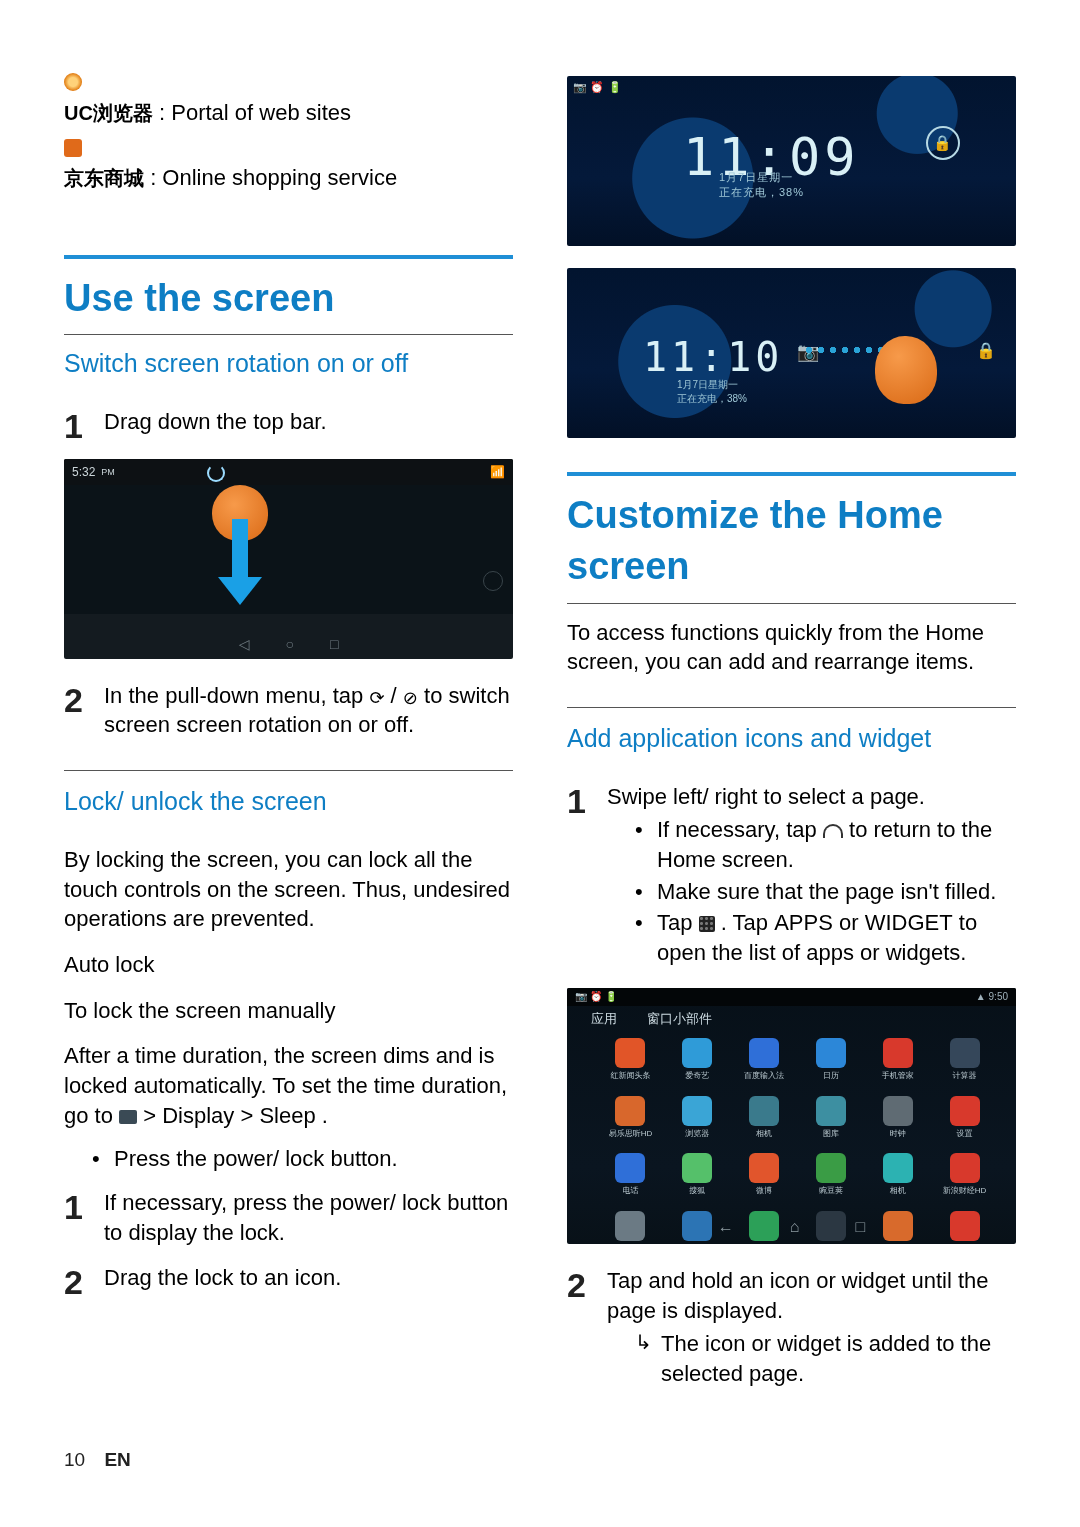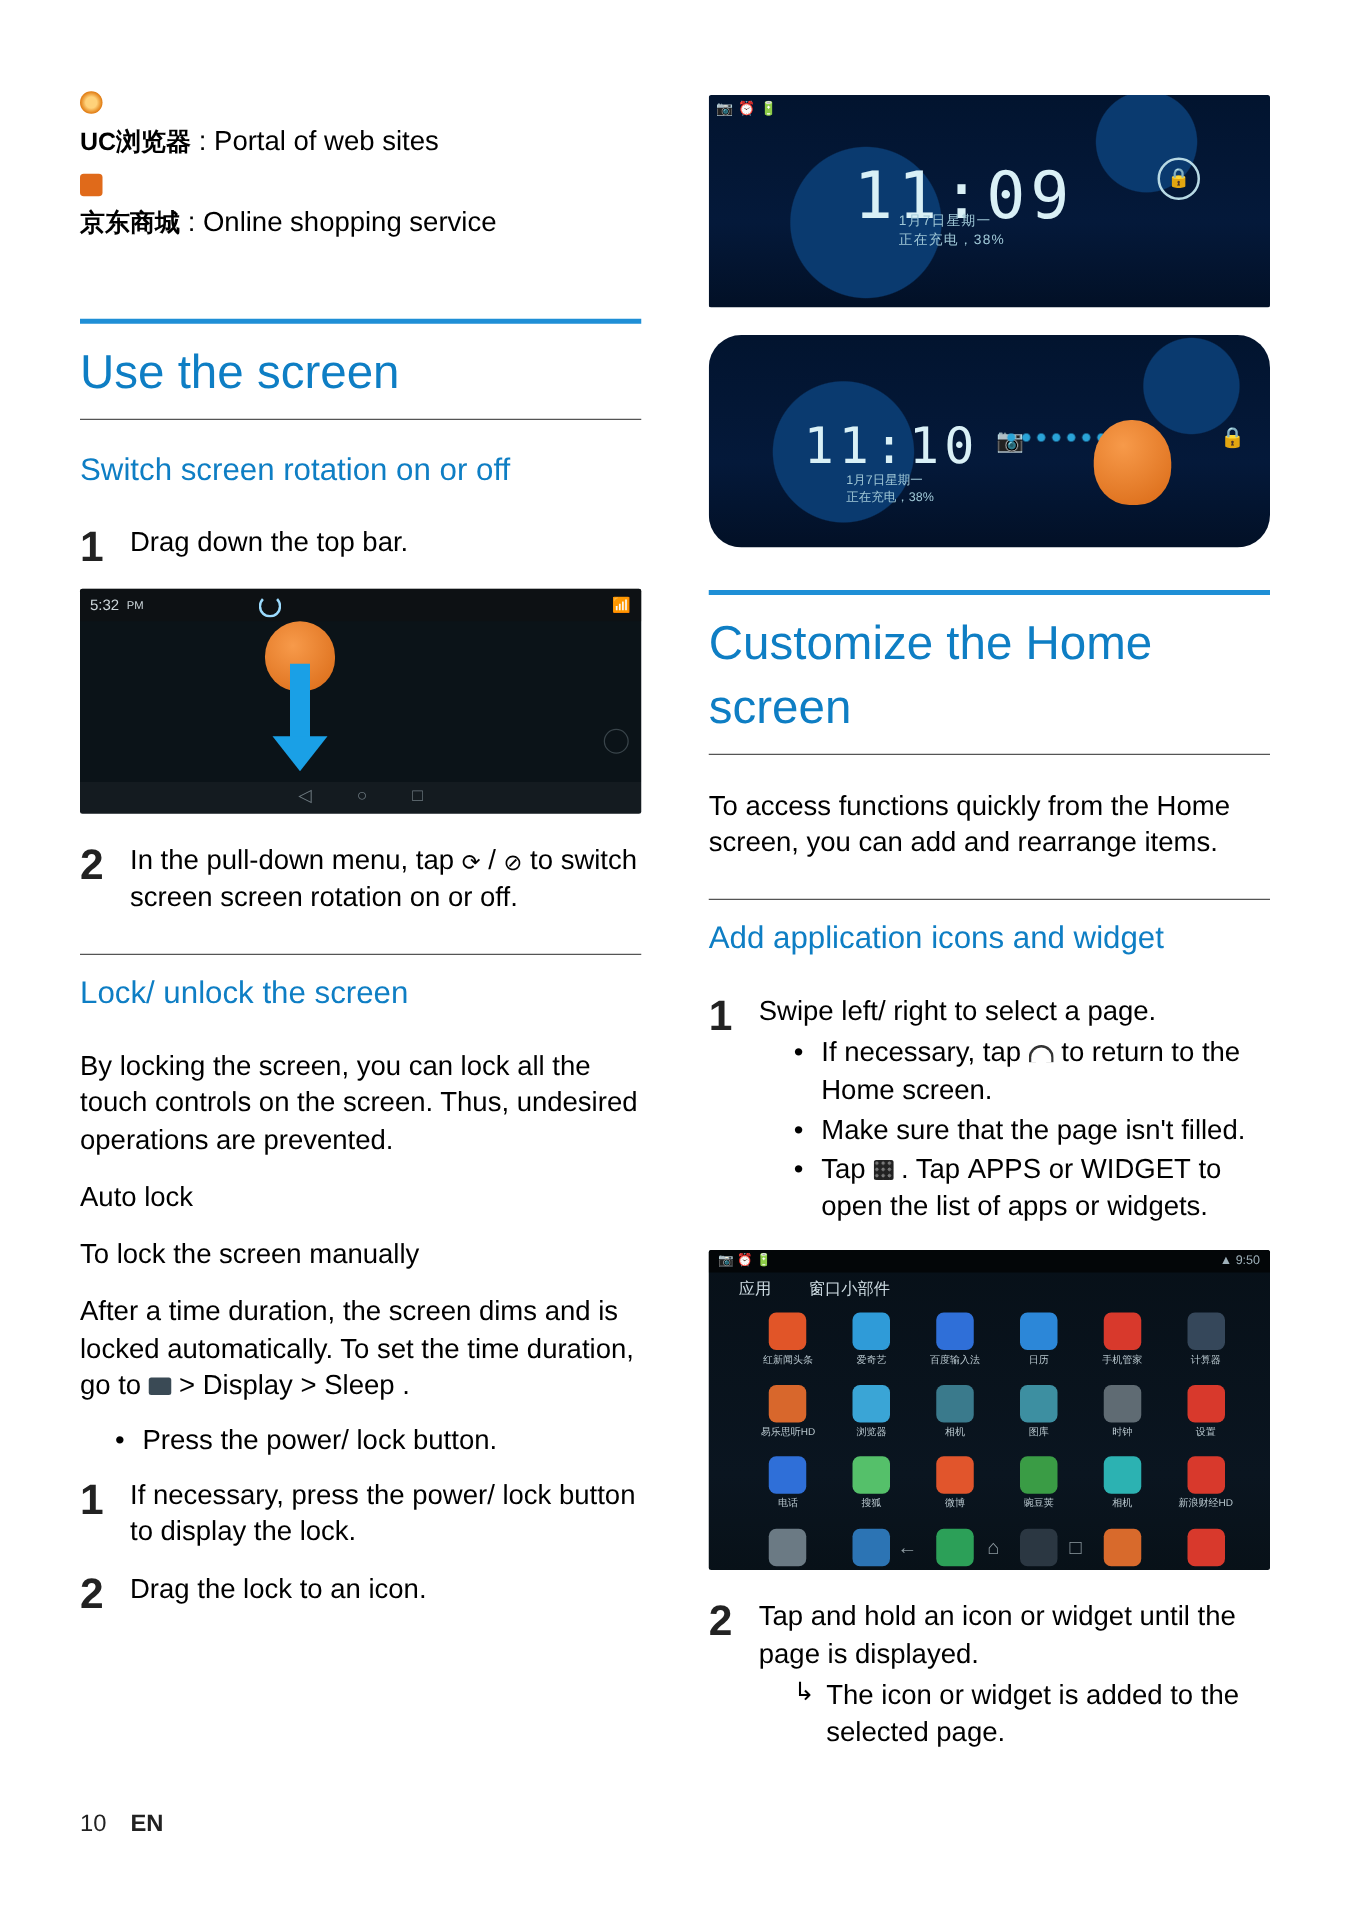--- a/index.html
+++ b/index.html
@@ -39,24 +39,24 @@
   .app-label-cn { font-weight: 600; font-size: 20px; }
   .app-label-en { font-weight: 300; }
 
   .rule-top {
     border-top: 4px solid #1f8fd6;
     margin: 20px 0 8px 0;
   }
   .h1 {
     color: #0e7ec4;
     font-size: 38px;
-    font-weight: 400;
+    font-weight: 700;
     padding: 6px 0 10px 0;
     border-bottom: 1px solid #555;
-    margin-bottom: 18px;
+    margin-bottom: 6px;
   }
   .h2 {
     color: #0e7ec4;
     font-size: 25px;
     font-weight: 400;
     padding: 6px 0 8px 0;
     margin-bottom: 10px;
   }
   .h2.ruled { border-top: 1px solid #555; margin-top: 22px; padding-top: 14px; }
 
@@ -113,21 +113,21 @@
 
   
   .fig {
     width: 100%;
     border-radius: 2px;
     position: relative;
     overflow: hidden;
     margin: 8px 0 14px 0;
   }
   .fig-drag {
-    height: 180px;
+    height: 200px;
     background: linear-gradient(#050607 0 26px, #0b1318 26px 155px, #141b20 155px 100%);
   }
   .fig-drag .statusbar {
     position:absolute; top:0; left:0; right:0; height:26px;
     background:#0d1114; color:#ccd6da; font-size:12px;
     display:flex; align-items:center; padding:0 8px; gap:6px;
   }
   .fig-drag .qs { position:absolute; top:30px; left:10px; color:#6f7a7f; font-size:11px; }
   .fig-drag .qs div{ margin:3px 0; display:flex; align-items:center; gap:6px;}
   .fig-drag .qs .sq{ width:12px;height:12px;background:#1b2328;border-radius:2px;}
@@ -183,21 +183,20 @@
     border:2px solid #b7d9e4; border-radius:50%;
     display:flex;align-items:center;justify-content:center;font-size:15px;color:#b7d9e4;
   }
 
   .fig-unlock {
     height: 170px;
     background: radial-gradient(circle at 24% 55%, #0a3a6f 0 56px, transparent 57px),
                 radial-gradient(circle at 86% 24%, #0a3a6f 0 38px, transparent 39px),
                 linear-gradient(#02142f, #04193a 60%, #021026);
     color:#cfe6ef;
-    border-radius:26px;
   }
   .fig-unlock .clock{
     position:absolute; top:62px; left:76px; font-family:monospace;
     font-size:40px; letter-spacing:4px; color:#d9f0f6;
   }
   .fig-unlock .date{
     position:absolute; top:110px; left:110px; font-size:10px; color:#9fc7d6;
   }
   .fig-unlock .trail{
     position:absolute; top:78px; left:236px; width:92px; height:8px;

